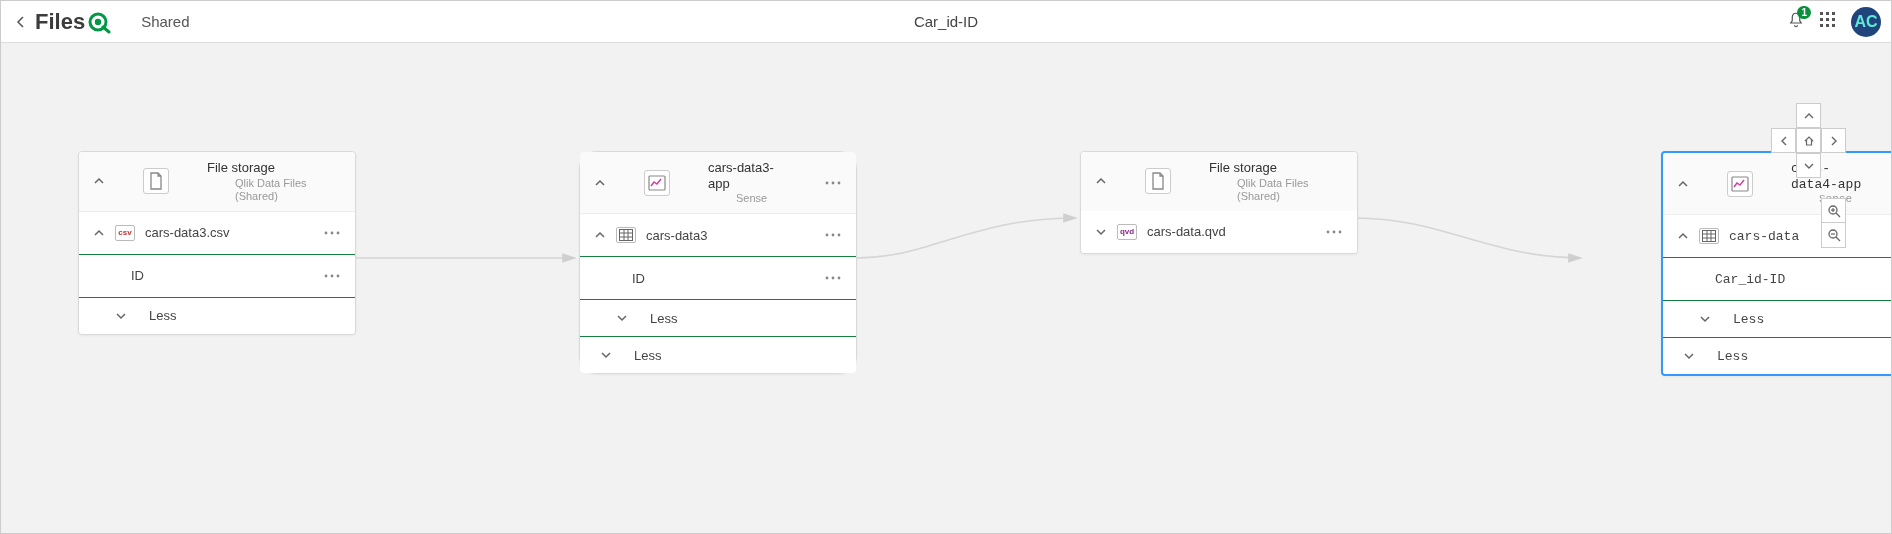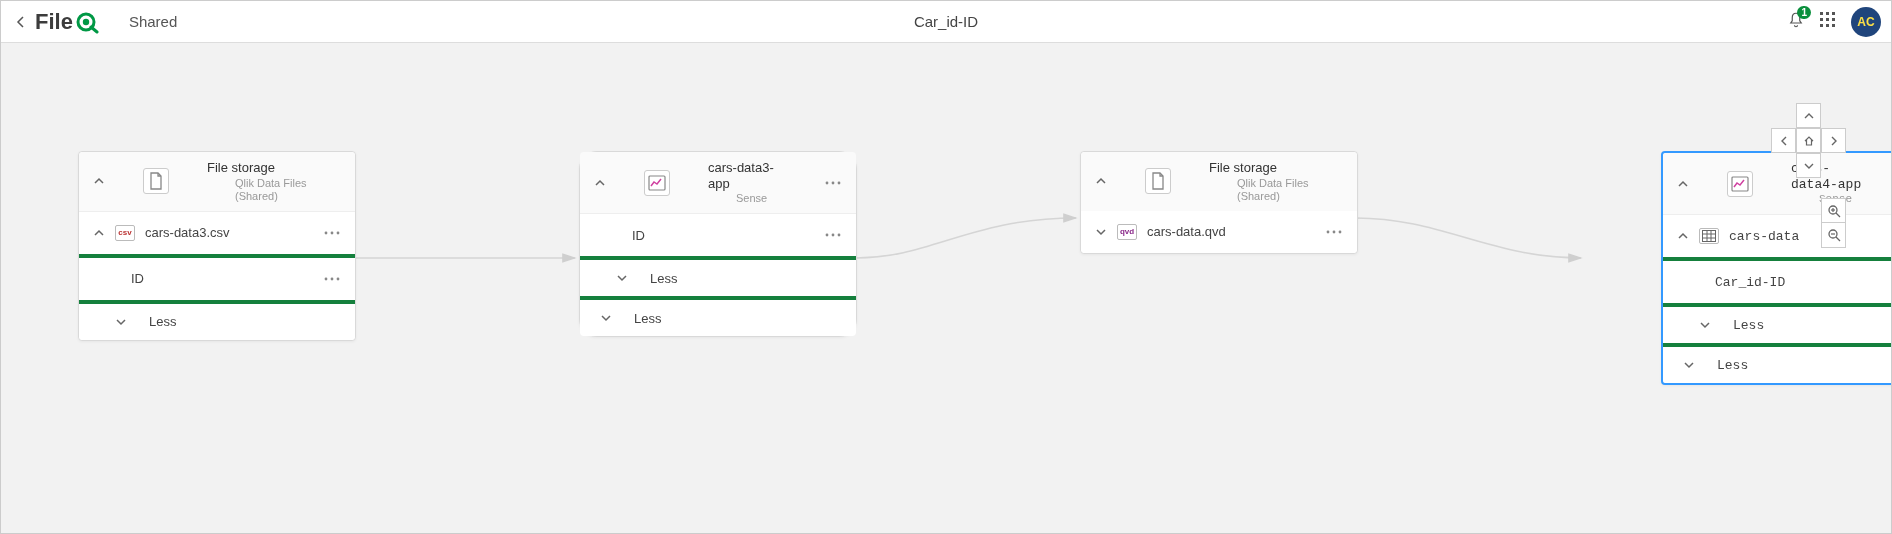--- a/index.html
+++ b/index.html
@@ -58,23 +58,23 @@
   .bell-wrap { position: relative; cursor: pointer; }
   .badge {
     position: absolute; top: -5px; right: -6px;
     background: #0a8f3c; color: #fff;
     font-size: 10px; font-weight: 700;
     border-radius: 8px; padding: 0 4px; line-height: 13px;
   }
   .grid-icon { cursor: pointer; }
   .avatar {
     width: 30px; height: 30px; border-radius: 50%;
-    background: #20457c; color: #fde047;
+    background: #20457c; color: #5eead4;
     display: flex; align-items: center; justify-content: center;
-    font-size: 12px; font-weight: 600;
+    font-size: 16px; font-weight: 600;
     cursor: pointer;
   }
   .canvas {
     flex: 1;
     position: relative;
     overflow: hidden;
   }
   svg.connectors {
     position: absolute; inset: 0;
     width: 100%; height: 100%;
@@ -120,21 +120,21 @@
   .hdr-sub { font-size: 11px; color: #999; line-height: 1.2; margin-top:1px;margin-left:28px;}
   .more-dots {
     width: 26px; height: 26px;
     display: flex; align-items: center; justify-content: center;
     color: #888; cursor: pointer;
     flex-shrink:0;
   }
   .row {
     display: flex; align-items: center;
     padding: 8px 10px;
-    border-bottom: 4px solid #15803d;
+    border-bottom: 1px solid #15803d;
     cursor: pointer;
     font-size: 13px; color: #444;
     background:#fff;
   }
   .row:last-child { border-bottom: none; border-radius: 0 0 4px 4px;}
   .row .spacer { width: 26px; flex-shrink:0; }
   .row .label { flex: 1; }
   .row.field .label { margin-left: 16px; }
   .row.less .chev { margin-left: 22px; }
   .row.less .label { margin-left: 12px; font-size:13px;}
@@ -183,21 +183,21 @@
 
 <div class="frame">
 
   <div class="header">
     <div class="back-btn">
       <svg width="10" height="12" viewBox="0 0 10 12">
           <path d="M7 1 L2 6 L7 11" stroke="#555" stroke-width="1.5" fill="none"></path>
         </svg>
     </div>
     <div class="logo">
-      <span>File</span>
+      <span>Files</span>
       <svg class="logo-q" viewBox="0 0 24 24">
         <circle cx="11" cy="12" r="8" fill="none" stroke="#009845" stroke-width="3"></circle>
         <circle cx="11" cy="12" r="3.2" fill="#009845"></circle>
         <path d="M16 17 L22 22" stroke="#009845" stroke-width="3" stroke-linecap="round"></path>
       </svg>
     </div>
     <div class="page-name">Shared</div>
     <div class="center-title">Car_id-ID</div>
     <div class="hdr-right">
       <div class="bell-wrap">
@@ -312,125 +312,149 @@
           <div class="hdr-sub">Sense</div>
         </div>
         <div class="more-dots">
           <svg width="16" height="4" viewBox="0 0 16 4">
               <circle cx="2" cy="2" r="1.4" fill="#888"></circle>
               <circle cx="8" cy="2" r="1.4" fill="#888"></circle>
               <circle cx="14" cy="2" r="1.4" fill="#888"></circle>
             </svg>
         </div>
       </div>
-      <div class="row field">
-        <div class="spacer"></div>
-        <div class="label">ID</div>
-        <div class="more-dots">
-          <svg width="16" height="4" viewBox="0 0 16 4">
-              <circle cx="2" cy="2" r="1.4" fill="#888"></circle>
-              <circle cx="8" cy="2" r="1.4" fill="#888"></circle>
-              <circle cx="14" cy="2" r="1.4" fill="#888"></circle>
-            </svg>
-        </div>
-      </div>
-      <div class="row less">
-        <div class="chev">
-          <svg width="12" height="12" viewBox="0 0 12 12">
-              <path d="M2 4 L6 8 L10 4" stroke="#666" stroke-width="1.5" fill="none"></path>
-            </svg>
-        </div>
-        <div class="label">Less</div>
-      </div>
-      <div class="row less less-outer">
-        <div class="chev">
-          <svg width="12" height="12" viewBox="0 0 12 12">
-              <path d="M2 4 L6 8 L10 4" stroke="#666" stroke-width="1.5" fill="none"></path>
-            </svg>
-        </div>
-        <div class="label">Less</div>
-      </div>
-    </div>
-
-    <div class="node shallow" style="left:1079px; top:108px;">
-      <div class="node-header">
-        <div class="chev">
-          <svg width="12" height="12" viewBox="0 0 12 12">
-              <path d="M2 8 L6 4 L10 8" stroke="#666" stroke-width="1.5" fill="none"></path>
-            </svg>
-        </div>
-        <div class="type-icon">
-          <svg width="16" height="18" viewBox="0 0 16 18">
-              <path d="M3 1 H10 L13 4 V17 H3 Z" fill="none" stroke="#888" stroke-width="1.3"></path>
-              <path d="M10 1 V4 H13" fill="none" stroke="#888" stroke-width="1.3"></path>
-            </svg>
-        </div>
-        <div class="hdr-text">
-          <div class="hdr-title">File storage</div>
-          <div class="hdr-sub">Qlik Data Files (Shared)</div>
-        </div>
-      </div>
-      <div class="row" style="border-bottom:none; border-radius:0 0 4px 4px;">
-        <div class="chev">
-          <svg width="12" height="12" viewBox="0 0 12 12">
-              <path d="M2 4 L6 8 L10 4" stroke="#666" stroke-width="1.5" fill="none"></path>
-            </svg>
-        </div>
-        <div class="mini-icon" style="color:#8a2a8a;">qvd</div>
-        <div class="label">cars-data.qvd</div>
-        <div class="more-dots">
-          <svg width="16" height="4" viewBox="0 0 16 4">
-              <circle cx="2" cy="2" r="1.4" fill="#888"></circle>
-              <circle cx="8" cy="2" r="1.4" fill="#888"></circle>
-              <circle cx="14" cy="2" r="1.4" fill="#888"></circle>
-            </svg>
-        </div>
-      </div>
-    </div>
-
-    <div class="node selected" style="left:1660px; top:108px;font-family:Liberation Mono, monospace;">
-      <div class="node-header">
-        <div class="chev">
-          <svg width="12" height="12" viewBox="0 0 12 12">
-              <path d="M2 8 L6 4 L10 8" stroke="#666" stroke-width="1.5" fill="none"></path>
-            </svg>
-        </div>
-        <div class="type-icon">
-          <svg width="18" height="16" viewBox="0 0 18 16">
-              <rect x="1" y="1" width="16" height="14" rx="1" fill="none" stroke="#888" stroke-width="1.2"></rect>
-              <path d="M3 11 L6 7 L9 9 L13 4" stroke="#d040a0" stroke-width="1.5" fill="none"></path>
-            </svg>
-        </div>
-        <div class="hdr-text">
-          <div class="hdr-title">cars-data4-app</div>
-          <div class="hdr-sub">Sense</div>
-        </div>
-        <div class="more-dots">
-          <svg width="16" height="4" viewBox="0 0 16 4">
-              <circle cx="2" cy="2" r="1.4" fill="#888"></circle>
-              <circle cx="8" cy="2" r="1.4" fill="#888"></circle>
-              <circle cx="14" cy="2" r="1.4" fill="#888"></circle>
-            </svg>
-        </div>
-      </div>
       <div class="row">
         <div class="chev">
           <svg width="12" height="12" viewBox="0 0 12 12">
               <path d="M2 8 L6 4 L10 8" stroke="#666" stroke-width="1.5" fill="none"></path>
             </svg>
         </div>
         <div class="mini-icon table">
           <svg width="14" height="12" viewBox="0 0 14 12">
               <rect x="0.5" y="0.5" width="13" height="11" fill="none" stroke="#666"></rect>
               <line x1="0.5" y1="4" x2="13.5" y2="4" stroke="#666"></line>
               <line x1="0.5" y1="8" x2="13.5" y2="8" stroke="#666"></line>
               <line x1="5" y1="0.5" x2="5" y2="11.5" stroke="#666"></line>
               <line x1="9" y1="0.5" x2="9" y2="11.5" stroke="#666"></line>
             </svg>
         </div>
+        <div class="label">cars-data3</div>
+        <div class="more-dots">
+          <svg width="16" height="4" viewBox="0 0 16 4">
+              <circle cx="2" cy="2" r="1.4" fill="#888"></circle>
+              <circle cx="8" cy="2" r="1.4" fill="#888"></circle>
+              <circle cx="14" cy="2" r="1.4" fill="#888"></circle>
+            </svg>
+        </div>
+      </div>
+      <div class="row field">
+        <div class="spacer"></div>
+        <div class="label">ID</div>
+        <div class="more-dots">
+          <svg width="16" height="4" viewBox="0 0 16 4">
+              <circle cx="2" cy="2" r="1.4" fill="#888"></circle>
+              <circle cx="8" cy="2" r="1.4" fill="#888"></circle>
+              <circle cx="14" cy="2" r="1.4" fill="#888"></circle>
+            </svg>
+        </div>
+      </div>
+      <div class="row less">
+        <div class="chev">
+          <svg width="12" height="12" viewBox="0 0 12 12">
+              <path d="M2 4 L6 8 L10 4" stroke="#666" stroke-width="1.5" fill="none"></path>
+            </svg>
+        </div>
+        <div class="label">Less</div>
+      </div>
+      <div class="row less less-outer">
+        <div class="chev">
+          <svg width="12" height="12" viewBox="0 0 12 12">
+              <path d="M2 4 L6 8 L10 4" stroke="#666" stroke-width="1.5" fill="none"></path>
+            </svg>
+        </div>
+        <div class="label">Less</div>
+      </div>
+    </div>
+
+    <div class="node shallow" style="left:1079px; top:108px;">
+      <div class="node-header">
+        <div class="chev">
+          <svg width="12" height="12" viewBox="0 0 12 12">
+              <path d="M2 8 L6 4 L10 8" stroke="#666" stroke-width="1.5" fill="none"></path>
+            </svg>
+        </div>
+        <div class="type-icon">
+          <svg width="16" height="18" viewBox="0 0 16 18">
+              <path d="M3 1 H10 L13 4 V17 H3 Z" fill="none" stroke="#888" stroke-width="1.3"></path>
+              <path d="M10 1 V4 H13" fill="none" stroke="#888" stroke-width="1.3"></path>
+            </svg>
+        </div>
+        <div class="hdr-text">
+          <div class="hdr-title">File storage</div>
+          <div class="hdr-sub">Qlik Data Files (Shared)</div>
+        </div>
+      </div>
+      <div class="row" style="border-bottom:none; border-radius:0 0 4px 4px;">
+        <div class="chev">
+          <svg width="12" height="12" viewBox="0 0 12 12">
+              <path d="M2 4 L6 8 L10 4" stroke="#666" stroke-width="1.5" fill="none"></path>
+            </svg>
+        </div>
+        <div class="mini-icon" style="color:#8a2a8a;">qvd</div>
+        <div class="label">cars-data.qvd</div>
+        <div class="more-dots">
+          <svg width="16" height="4" viewBox="0 0 16 4">
+              <circle cx="2" cy="2" r="1.4" fill="#888"></circle>
+              <circle cx="8" cy="2" r="1.4" fill="#888"></circle>
+              <circle cx="14" cy="2" r="1.4" fill="#888"></circle>
+            </svg>
+        </div>
+      </div>
+    </div>
+
+    <div class="node selected" style="left:1660px; top:108px;font-family:Liberation Mono, monospace;">
+      <div class="node-header">
+        <div class="chev">
+          <svg width="12" height="12" viewBox="0 0 12 12">
+              <path d="M2 8 L6 4 L10 8" stroke="#666" stroke-width="1.5" fill="none"></path>
+            </svg>
+        </div>
+        <div class="type-icon">
+          <svg width="18" height="16" viewBox="0 0 18 16">
+              <rect x="1" y="1" width="16" height="14" rx="1" fill="none" stroke="#888" stroke-width="1.2"></rect>
+              <path d="M3 11 L6 7 L9 9 L13 4" stroke="#d040a0" stroke-width="1.5" fill="none"></path>
+            </svg>
+        </div>
+        <div class="hdr-text">
+          <div class="hdr-title">cars-data4-app</div>
+          <div class="hdr-sub">Sense</div>
+        </div>
+        <div class="more-dots">
+          <svg width="16" height="4" viewBox="0 0 16 4">
+              <circle cx="2" cy="2" r="1.4" fill="#888"></circle>
+              <circle cx="8" cy="2" r="1.4" fill="#888"></circle>
+              <circle cx="14" cy="2" r="1.4" fill="#888"></circle>
+            </svg>
+        </div>
+      </div>
+      <div class="row">
+        <div class="chev">
+          <svg width="12" height="12" viewBox="0 0 12 12">
+              <path d="M2 8 L6 4 L10 8" stroke="#666" stroke-width="1.5" fill="none"></path>
+            </svg>
+        </div>
+        <div class="mini-icon table">
+          <svg width="14" height="12" viewBox="0 0 14 12">
+              <rect x="0.5" y="0.5" width="13" height="11" fill="none" stroke="#666"></rect>
+              <line x1="0.5" y1="4" x2="13.5" y2="4" stroke="#666"></line>
+              <line x1="0.5" y1="8" x2="13.5" y2="8" stroke="#666"></line>
+              <line x1="5" y1="0.5" x2="5" y2="11.5" stroke="#666"></line>
+              <line x1="9" y1="0.5" x2="9" y2="11.5" stroke="#666"></line>
+            </svg>
+        </div>
         <div class="label">cars-data</div>
         <div class="more-dots">
           <svg width="16" height="4" viewBox="0 0 16 4">
               <circle cx="2" cy="2" r="1.4" fill="#888"></circle>
               <circle cx="8" cy="2" r="1.4" fill="#888"></circle>
               <circle cx="14" cy="2" r="1.4" fill="#888"></circle>
             </svg>
         </div>
       </div>
       <div class="row field">

